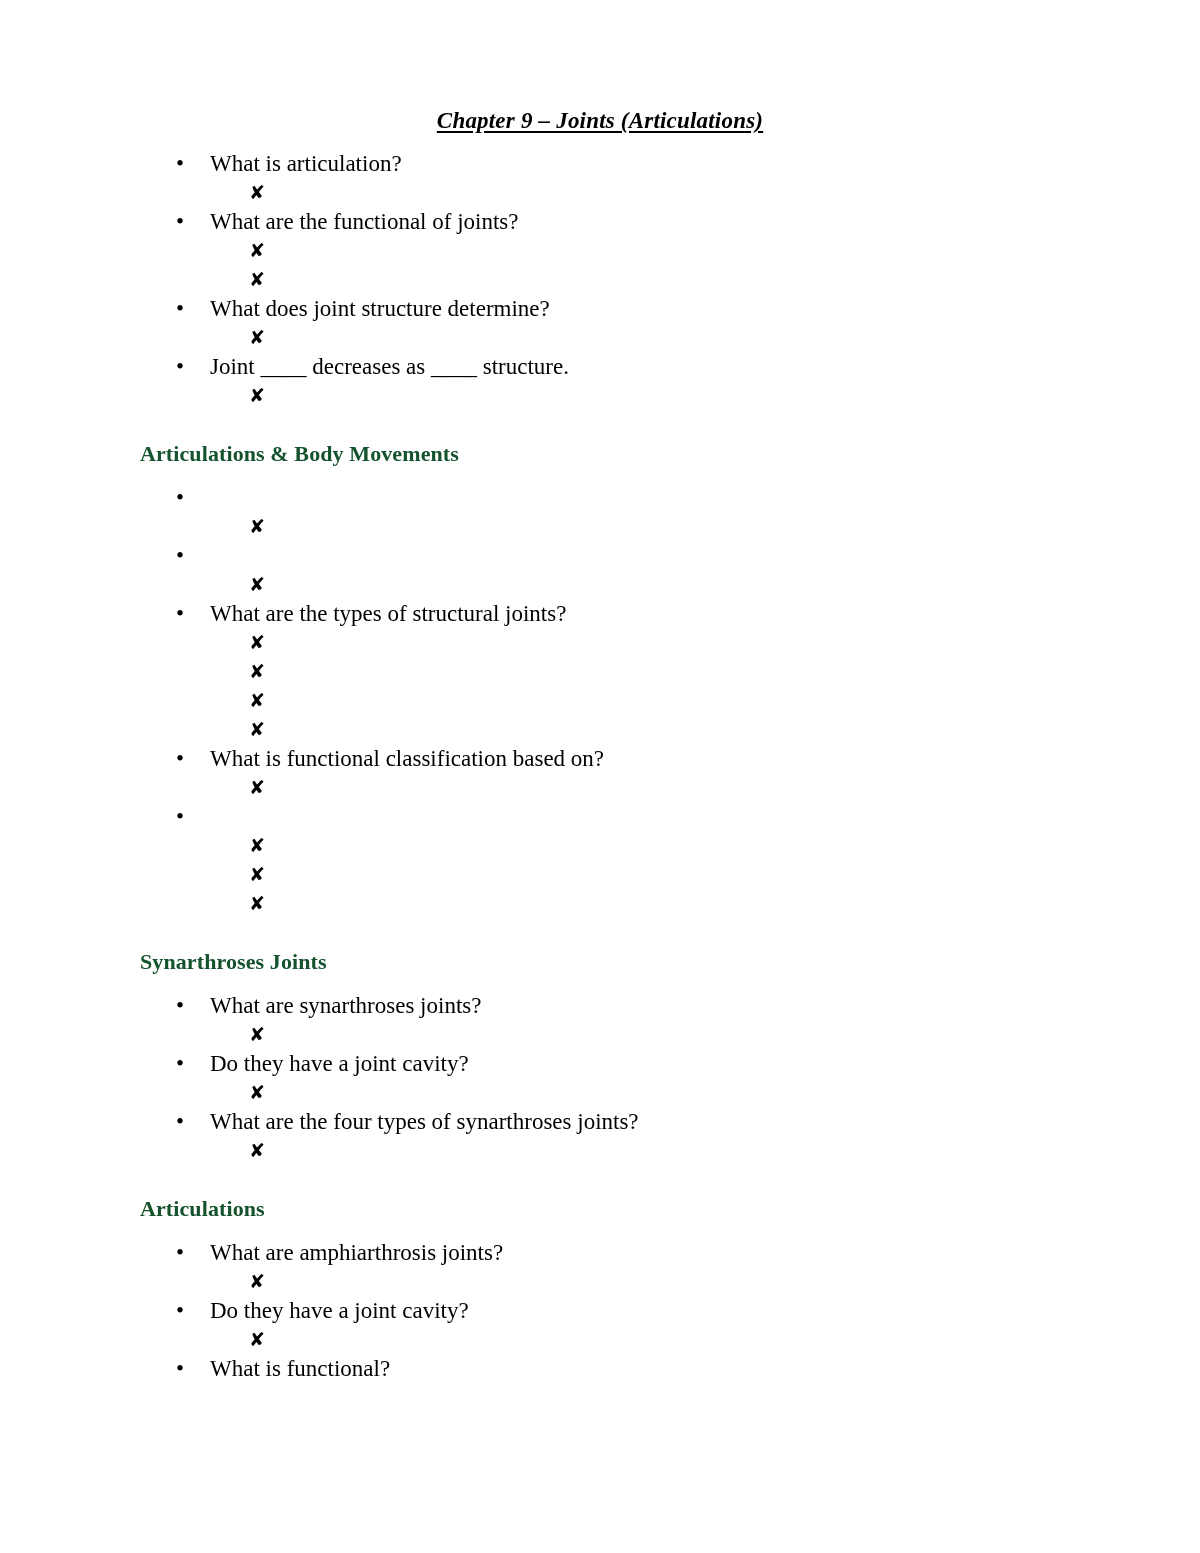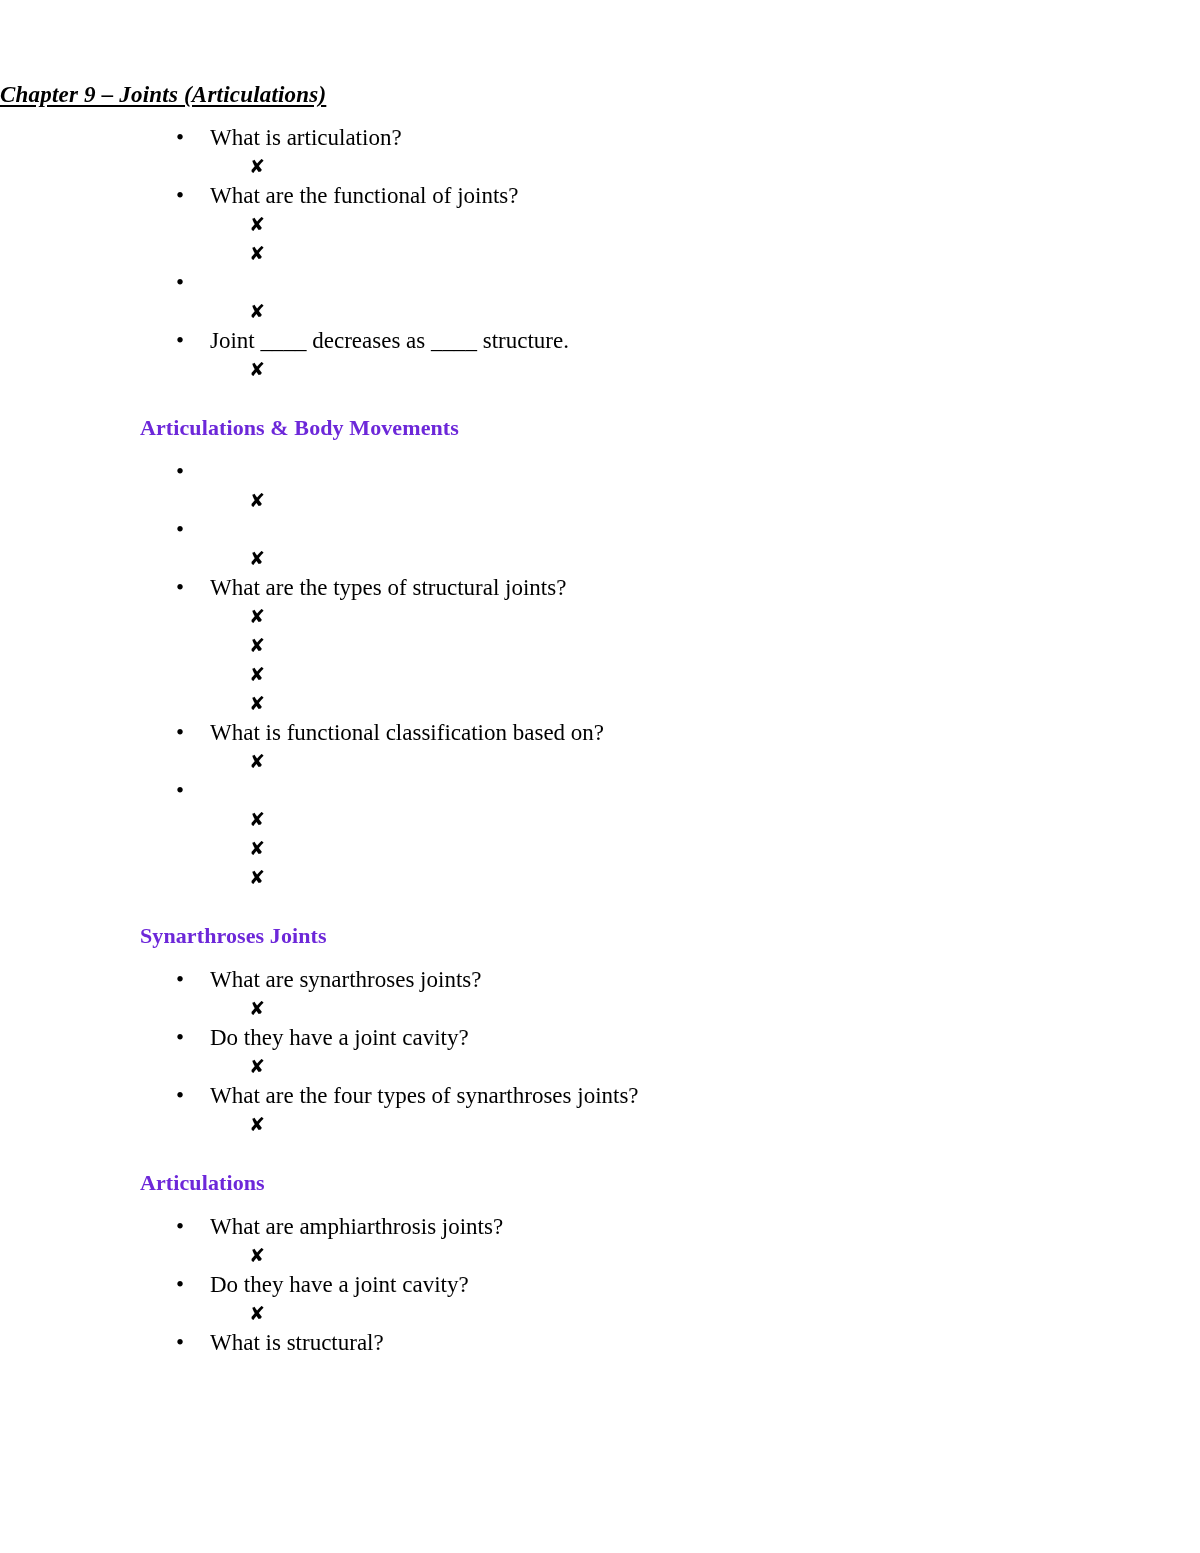--- a/index.html
+++ b/index.html
@@ -17,32 +17,33 @@
   .page {
     position: relative;
     width: 1200px;
     height: 1553px;
     background: #ffffff;
     box-sizing: border-box;
     padding: 0;
     overflow: hidden;
   }
   .doc-title {
+    text-align: center;
     font-size: 23px;
     font-weight: bold;
     font-style: italic;
     text-decoration: underline;
     text-underline-offset: 3px;
     letter-spacing: 0.2px;
     margin: 0;
-    padding-top: 82px;
+    padding-top: 108px;
     line-height: 26px;
   }
   .section-heading {
-    color: #6d28d9;
+    color: #14532d;
     font-size: 22px;
     font-weight: bold;
     font-style: normal;
     margin: 0;
     padding-left: 140px;
     line-height: 27px;
     letter-spacing: 0.1px;
   }
   .block {
     margin: 0;
@@ -98,21 +99,21 @@
       <div class="sub-row">
         <span class="xmark">✘</span>
       </div>
       <div class="bullet-row"><span class="dot">•</span><span>What are the functional of joints?</span></div>
       <div class="sub-row">
         <span class="xmark">✘</span>
       </div>
       <div class="sub-row">
         <span class="xmark">✘</span>
       </div>
-      <div class="bullet-row"><span class="dot">•</span></div>
+      <div class="bullet-row"><span class="dot">•</span><span>What does joint structure determine?</span></div>
       <div class="sub-row">
         <span class="xmark">✘</span>
       </div>
       <div class="bullet-row"><span class="dot">•</span><span>Joint ____ decreases as ____ structure.</span></div>
       <div class="sub-row">
         <span class="xmark">✘</span>
       </div>
     </div>
 
   <div id="sections-root">
@@ -178,17 +179,17 @@
       <div class="gap-after-heading"></div>
       <div class="block">
         <div class="bullet-row"><span class="dot">•</span><span>What are amphiarthrosis joints?</span></div>
         <div class="sub-row">
           <span class="xmark">✘</span>
         </div>
         <div class="bullet-row"><span class="dot">•</span><span>Do they have a joint cavity?</span></div>
         <div class="sub-row">
           <span class="xmark">✘</span>
         </div>
-        <div class="bullet-row"><span class="dot">•</span><span>What is structural?</span></div>
+        <div class="bullet-row"><span class="dot">•</span><span>What is functional?</span></div>
       </div>
     </div>
 
 </div>
 
 </body></html>

